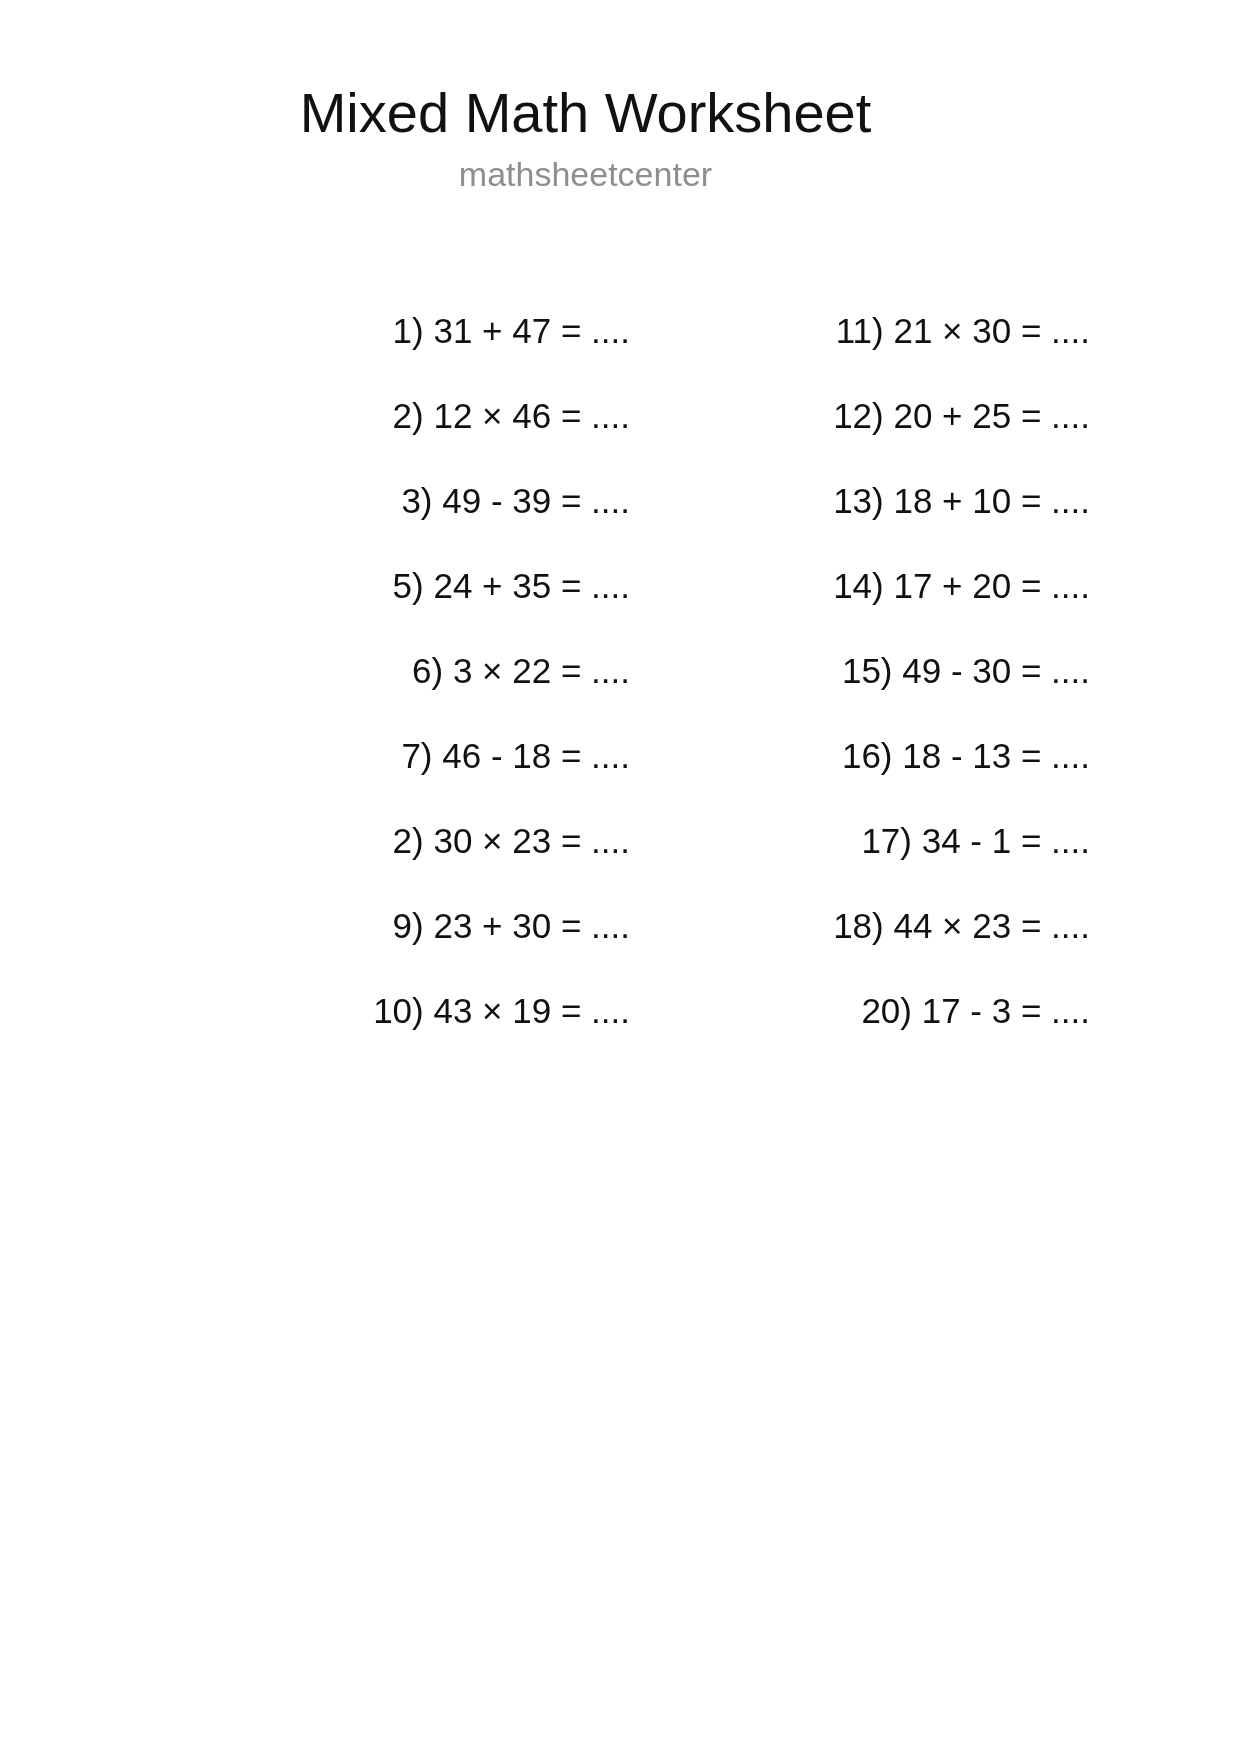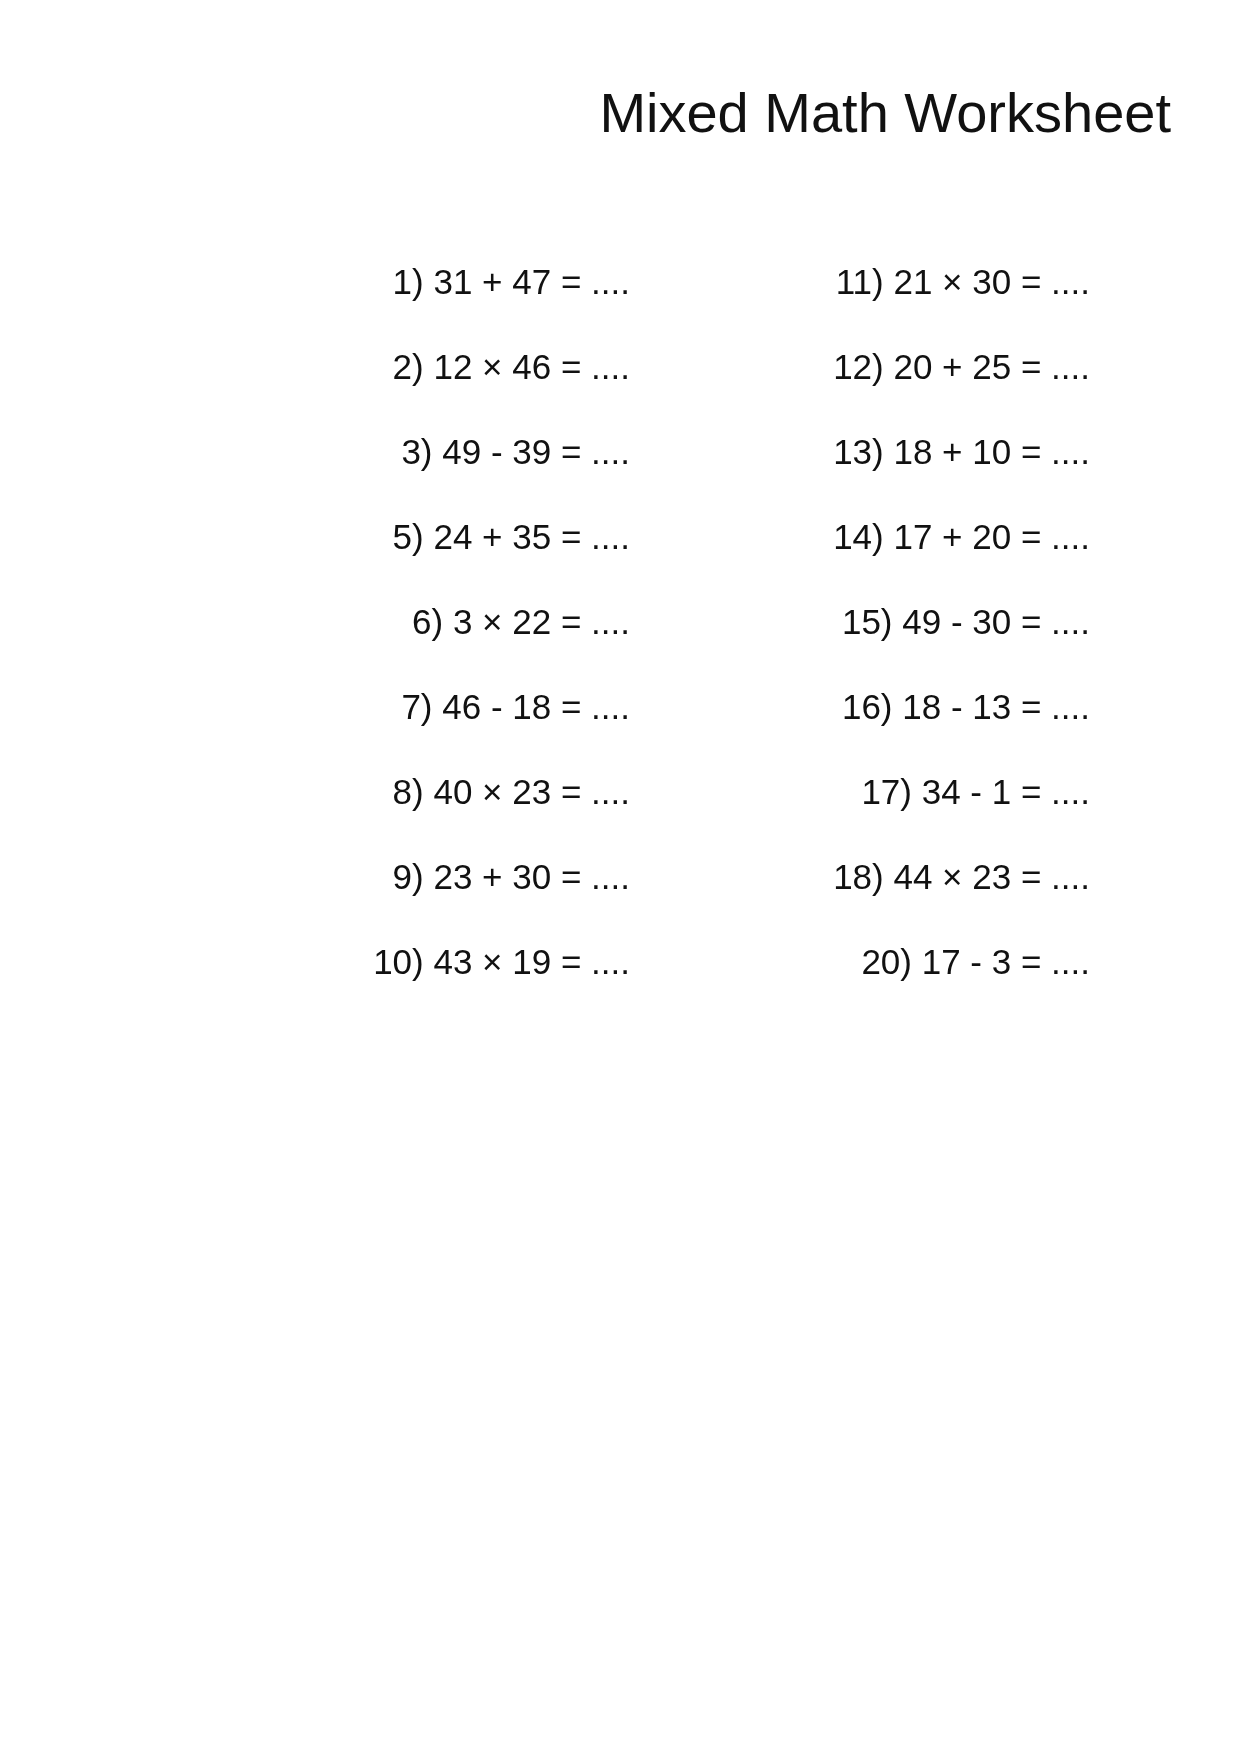--- a/index.html
+++ b/index.html
@@ -14,21 +14,21 @@
   .page {
     position: relative;
     width: 1240px;
     height: 1754px;
     background: #ffffff;
     overflow: hidden;
   }
   .header {
     padding-top: 82px;
     padding-right: 69px;
-    text-align: right;
+    text-align: center;
   }
   .title {
     font-size: 56px;
     font-weight: 400;
     color: #111111;
     margin: 0;
     line-height: 1.1;
   }
   .subtitle {
     font-size: 34px;
@@ -54,32 +54,33 @@
     color: #111111;
   }
 </style>
 </head>
 <body>
 
 <div class="page">
 
   <div class="header">
     <h1 class="title">Mixed Math Worksheet</h1>
+    <div class="subtitle">mathsheetcenter</div>
   </div>
 
   <div class="problems">
 
     <div class="col">
       <div class="problem">1) 31 + 47 = ....</div>
       <div class="problem">2) 12 × 46 = ....</div>
       <div class="problem">3) 49 - 39 = ....</div>
       <div class="problem">5) 24 + 35 = ....</div>
       <div class="problem">6) 3 × 22 = ....</div>
       <div class="problem">7) 46 - 18 = ....</div>
-      <div class="problem">8) 40 × 23 = ....</div>
+      <div class="problem">2) 30 × 23 = ....</div>
       <div class="problem">9) 23 + 30 = ....</div>
       <div class="problem">10) 43 × 19 = ....</div>
     </div>
 
     <div class="col">
       <div class="problem">11) 21 × 30 = ....</div>
       <div class="problem">12) 20 + 25 = ....</div>
       <div class="problem">13) 18 + 10 = ....</div>
       <div class="problem">14) 17 + 20 = ....</div>
       <div class="problem">15) 49 - 30 = ....</div>

